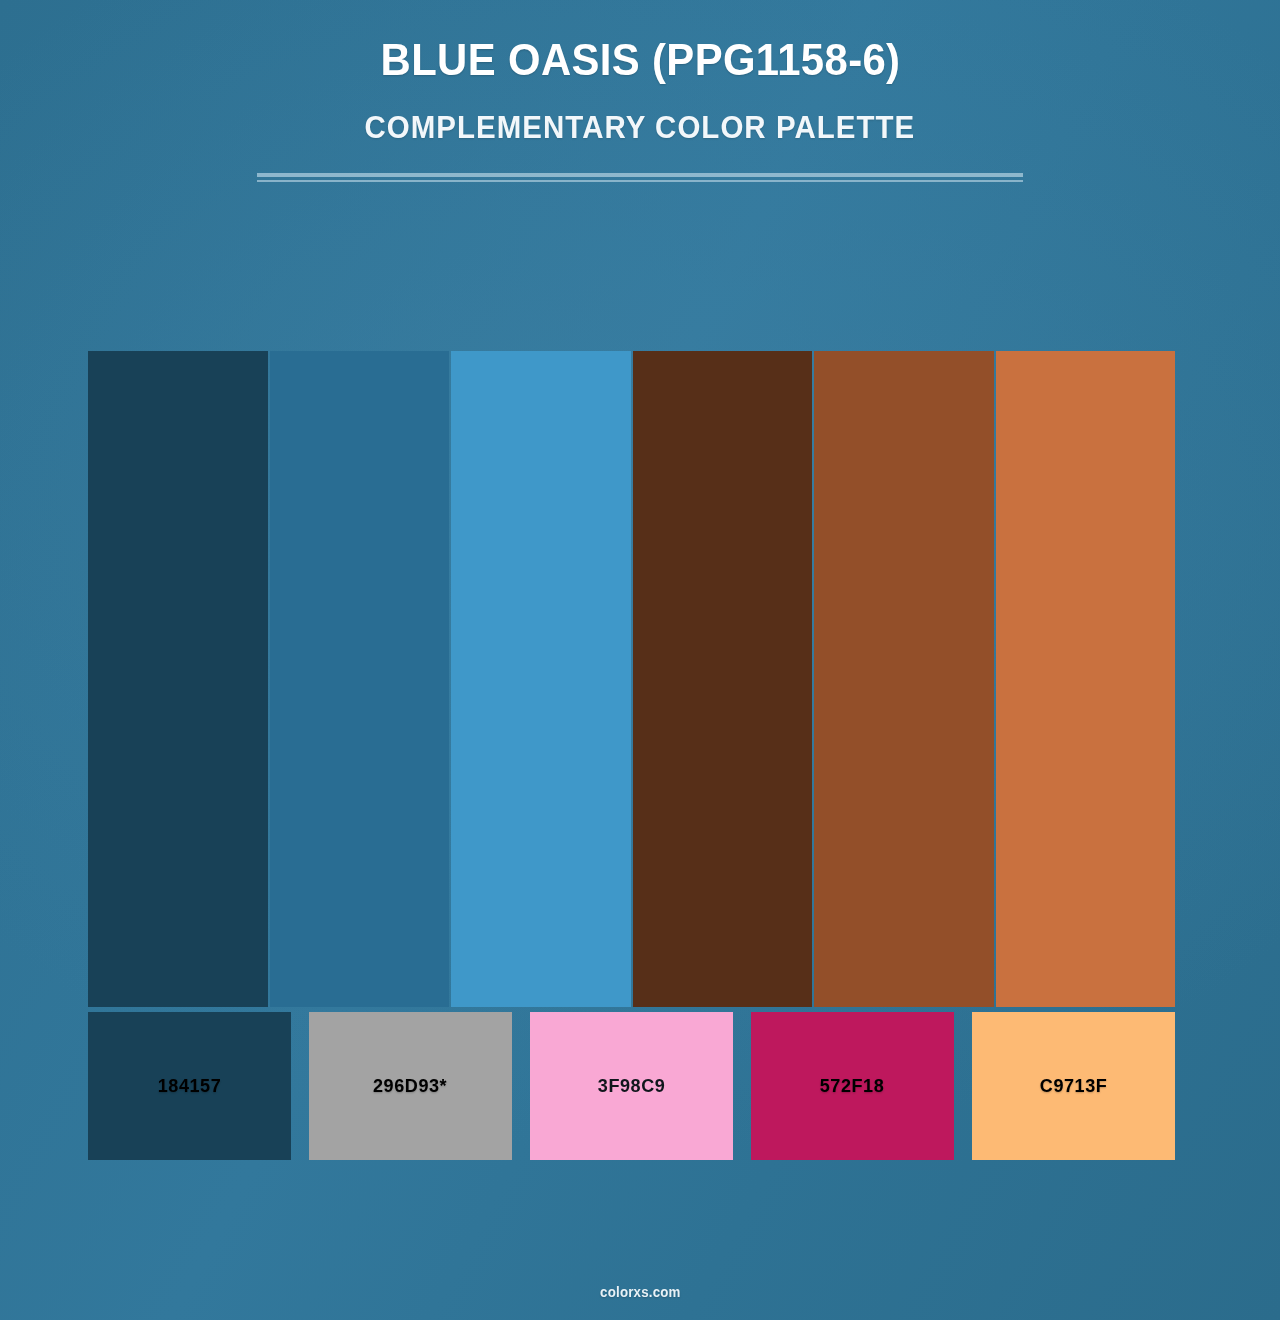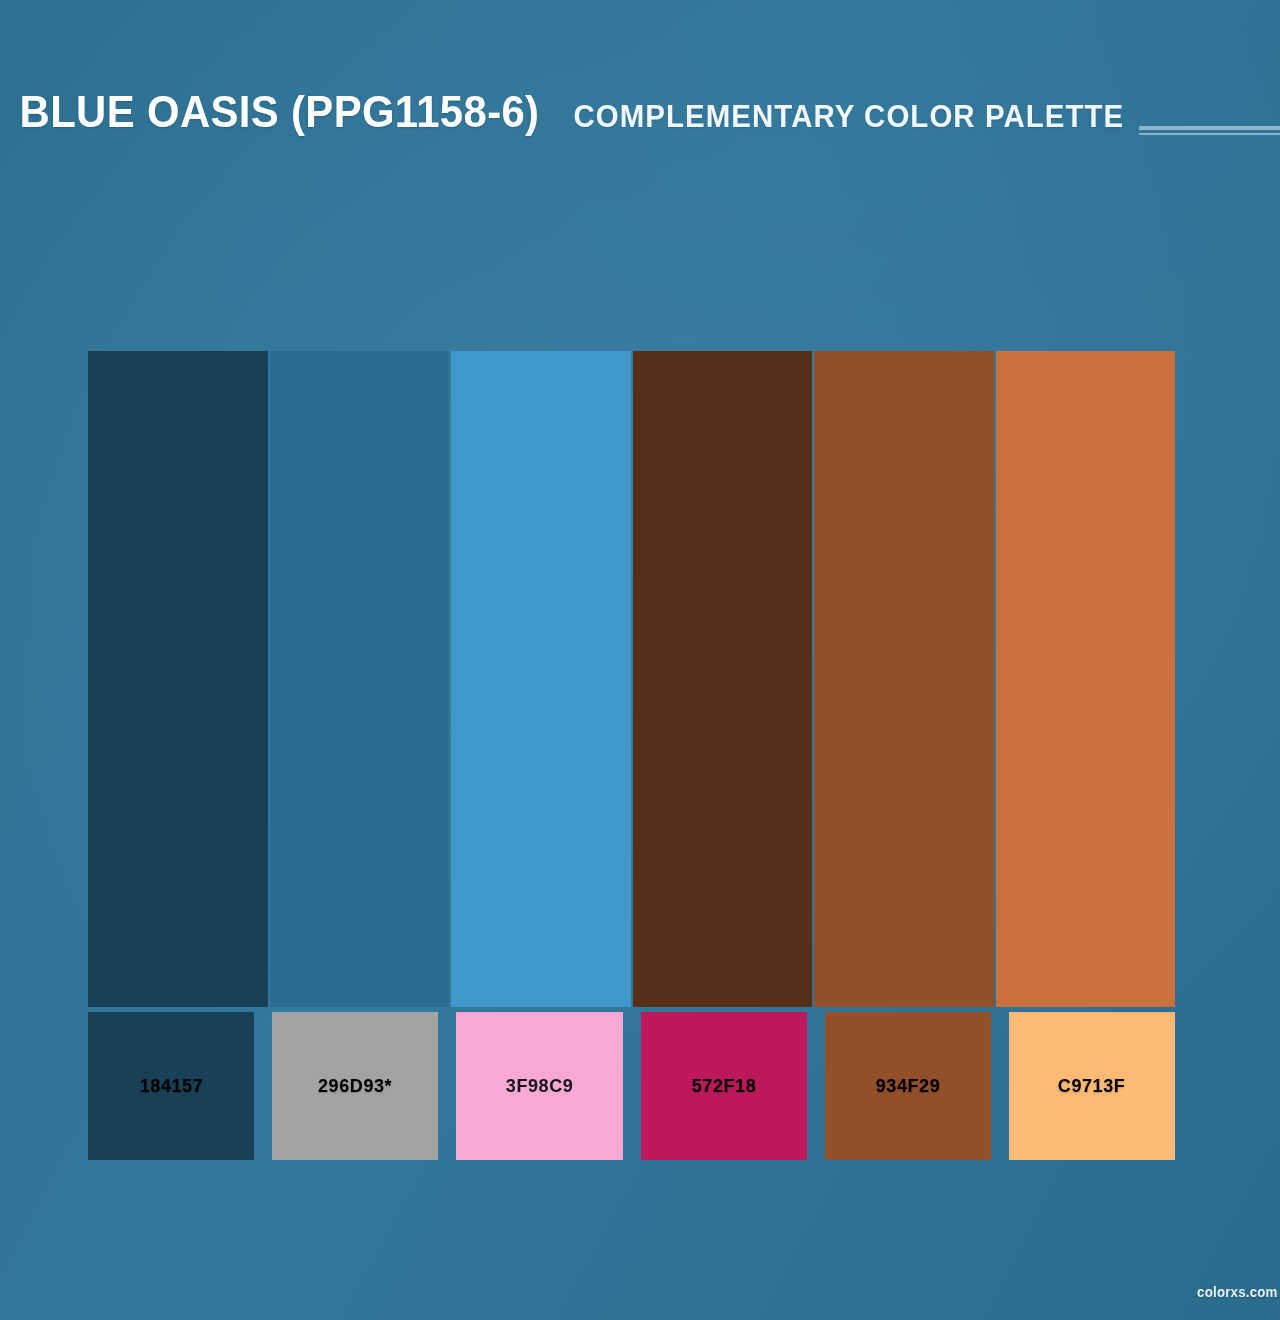--- a/index.html
+++ b/index.html
@@ -23,24 +23,24 @@
     position: absolute;
     inset: 0;
     display: flex;
     flex-direction: column;
     align-items: center;
   }
 
   
   .header {
     width: 100%;
-    padding-top: 72px;
-    display: flex;
-    flex-direction: row;
-    align-items: flex-end;
+    padding-top: 36px;
+    display: flex;
+    flex-direction: column;
+    align-items: center;
   }
 
   .palette-title {
     font-size: 45px;
     font-weight: 700;
     letter-spacing: 0.4px;
     color: #ffffff;
     text-align: center;
     line-height: 1.05;
     text-shadow: 0 1px 2px rgba(0,0,0,0.18);
@@ -138,21 +138,21 @@
     color: #10161c;
     text-shadow: none;
   }
 
   
   .footer {
     position: absolute;
     left: 0;
     right: 0;
     top: 1283px;
-    text-align: right;
+    text-align: center;
   }
 
   .footer-text {
     font-size: 14px;
     font-weight: 700;
     letter-spacing: 0.2px;
     color: #e8f1f6;
     text-shadow: 0 1px 2px rgba(0,0,0,0.2);
     transform: scaleX(0.95);
     display: inline-block;
@@ -188,23 +188,20 @@
       </div>
       <div class="label-cell" style="background-color: #a3a3a3;">
         <span class="label-text">296D93*</span>
       </div>
       <div class="label-cell" style="background-color: #f9a8d4;">
         <span class="label-text dark">3F98C9</span>
       </div>
       <div class="label-cell" style="background-color: #be185d;">
         <span class="label-text">572F18</span>
       </div>
-      <div class="label-cell" style="background-color: rgb(147, 79, 41);">
-        <span class="label-text">934F29</span>
-      </div>
       <div class="label-cell" style="background-color: #fdba74;">
         <span class="label-text">C9713F</span>
       </div>
     </div>
   </div>
 
   <div class="footer">
     <span class="footer-text">colorxs.com</span>
   </div>
 

